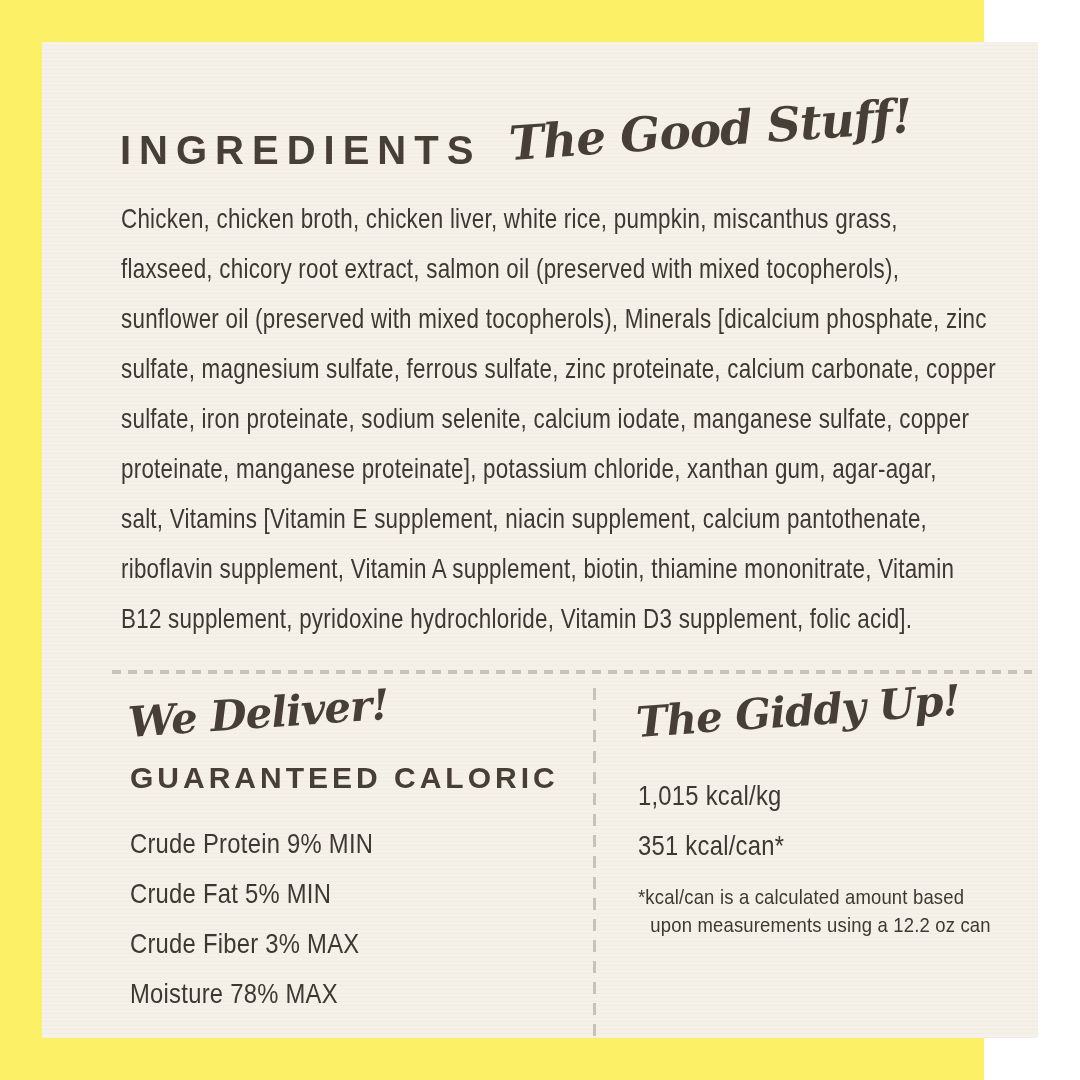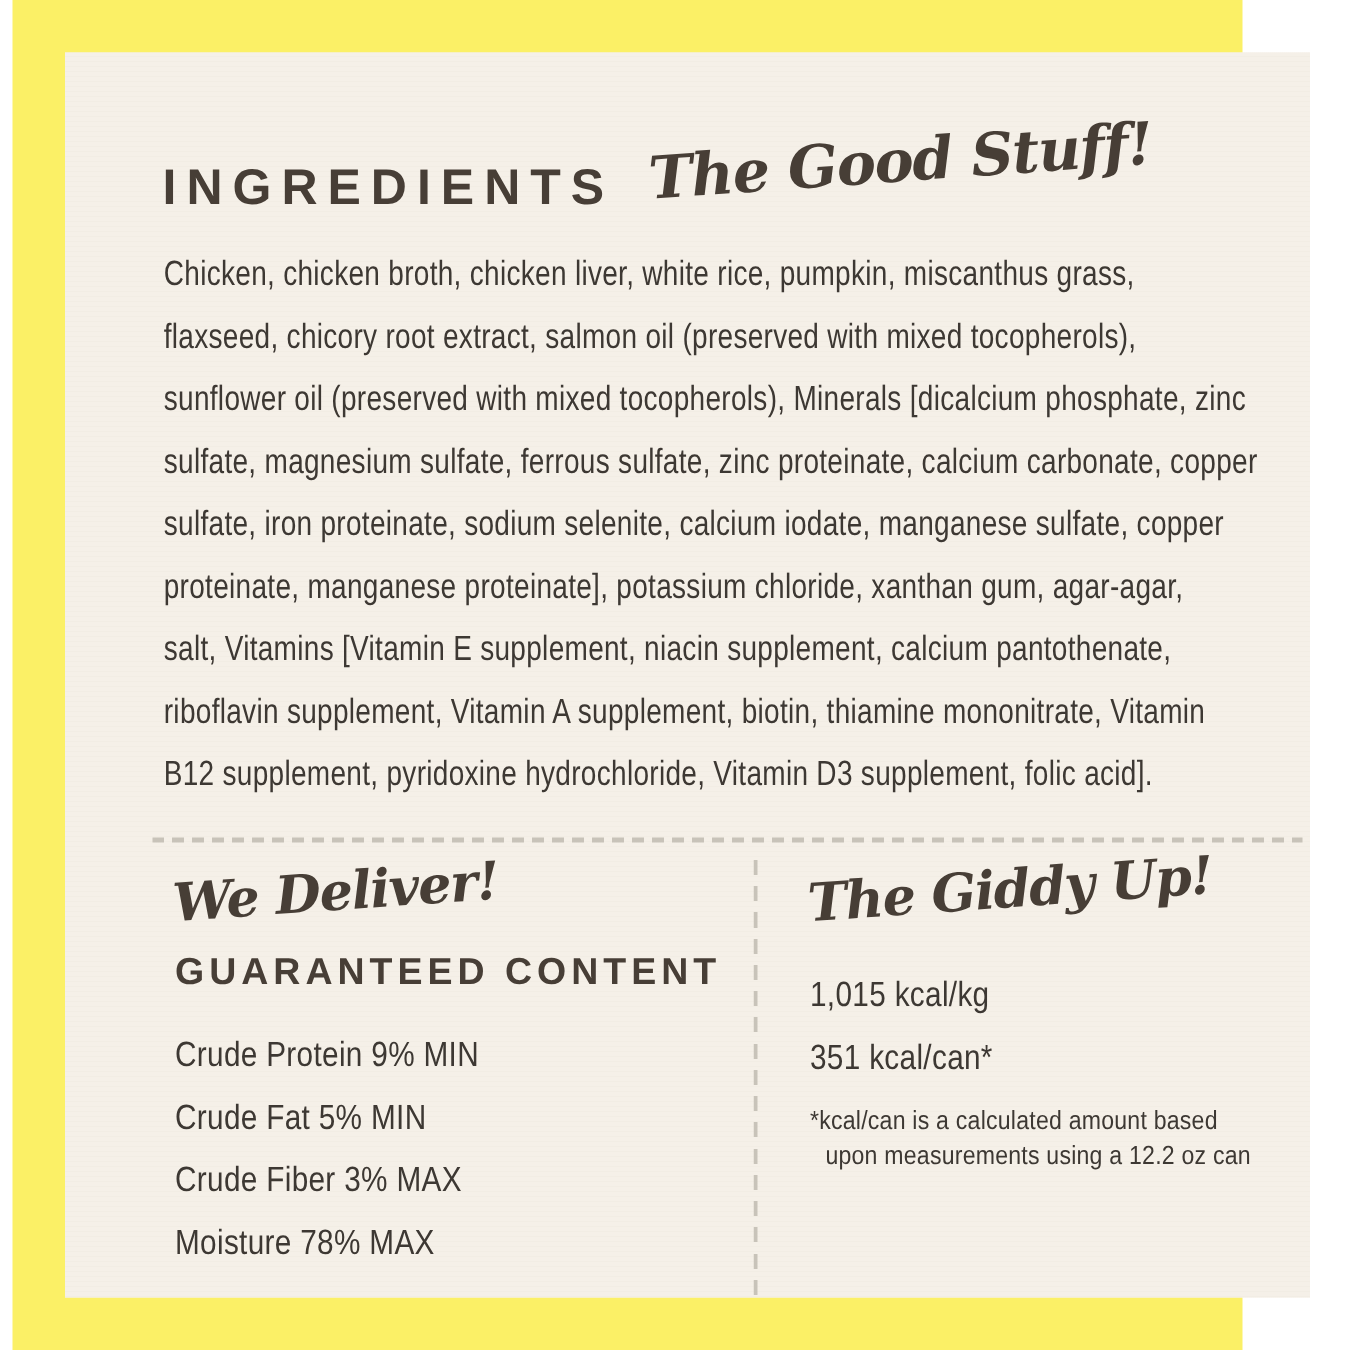--- a/index.html
+++ b/index.html
@@ -9,21 +9,20 @@
     --c-head:#473E36;
     --c-body:#3D3833;
     --c-div:#C8C3B9;
   }
   *{margin:0;padding:0;box-sizing:border-box;}
   html,body{width:1080px;height:1080px;}
   body{font-family:"Liberation Sans",sans-serif;background:#fff;}
   .page{
     position:relative;width:984px;height:1080px;
     background:var(--c-border);
-    margin-left:10px;
   }
   .panel{
     position:absolute;left:42px;top:42px;width:996px;height:996px;
     background:var(--c-panel);
     background-image:repeating-linear-gradient(180deg,
       var(--c-panel) 0px, var(--c-panel) 3px,
       var(--c-panel2) 3px, var(--c-panel2) 4px);
   }
   
   .header{
@@ -112,21 +111,21 @@
       <div class="ing-line">salt, Vitamins [Vitamin E supplement, niacin supplement, calcium pantothenate,</div>
       <div class="ing-line">riboflavin supplement, Vitamin A supplement, biotin, thiamine mononitrate, Vitamin</div>
       <div class="ing-line">B12 supplement, pyridoxine hydrochloride, Vitamin D3 supplement, folic acid].</div>
     </div>
 
     <div class="h-divider"></div>
     <div class="v-divider"></div>
 
     <div class="col col-left">
       <div class="script script-col">We Deliver!</div>
-      <div class="col-title">GUARANTEED CONTENT</div>
+      <div class="col-title">GUARANTEED CALORIC</div>
       <div class="col-list">
         <div class="col-item">Crude Protein 9% MIN</div>
         <div class="col-item">Crude Fat 5% MIN</div>
         <div class="col-item">Crude Fiber 3% MAX</div>
         <div class="col-item">Moisture 78% MAX</div>
       </div>
     </div>
 
     <div class="col col-right">
       <div class="script script-col">The Giddy Up!</div>

